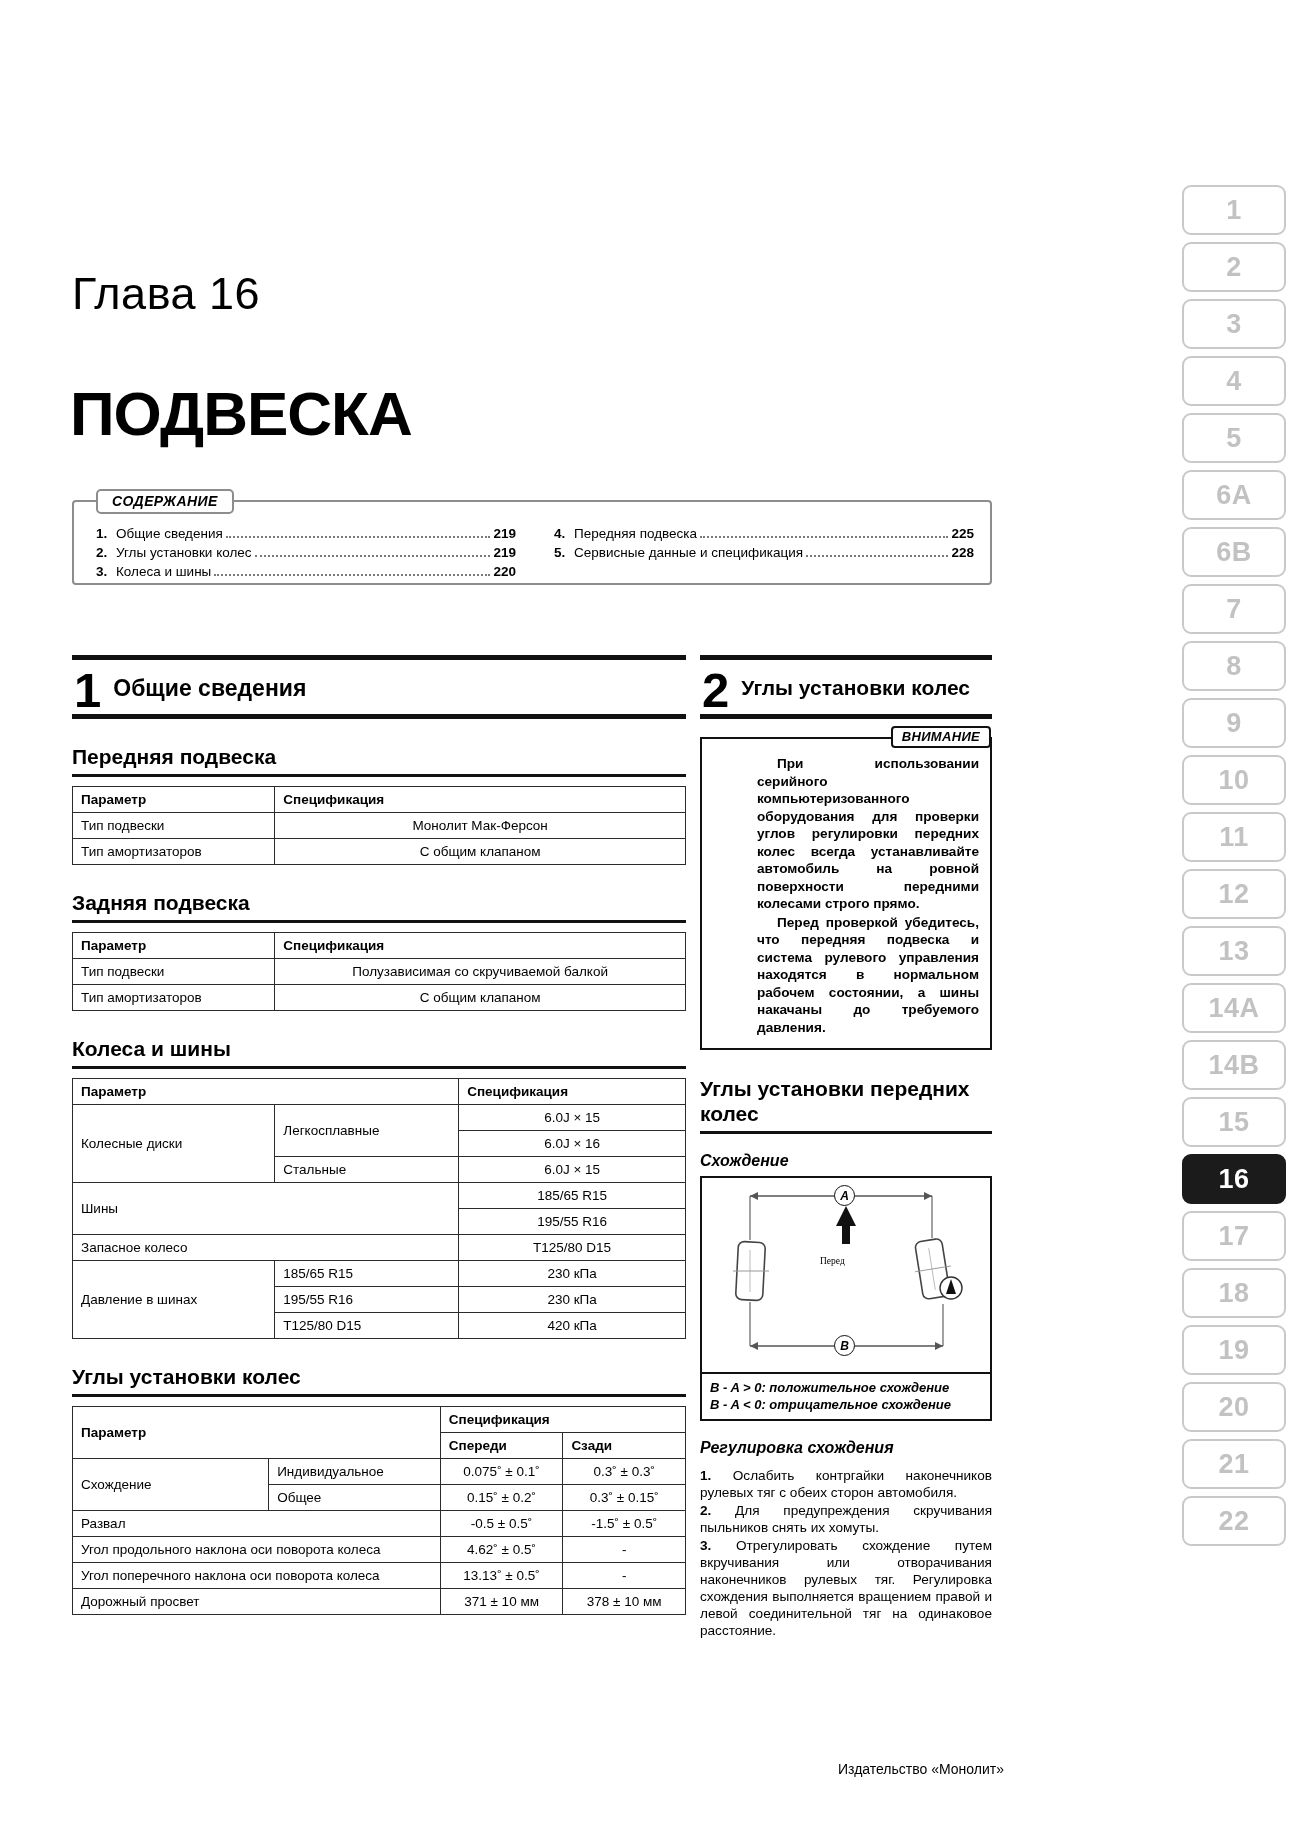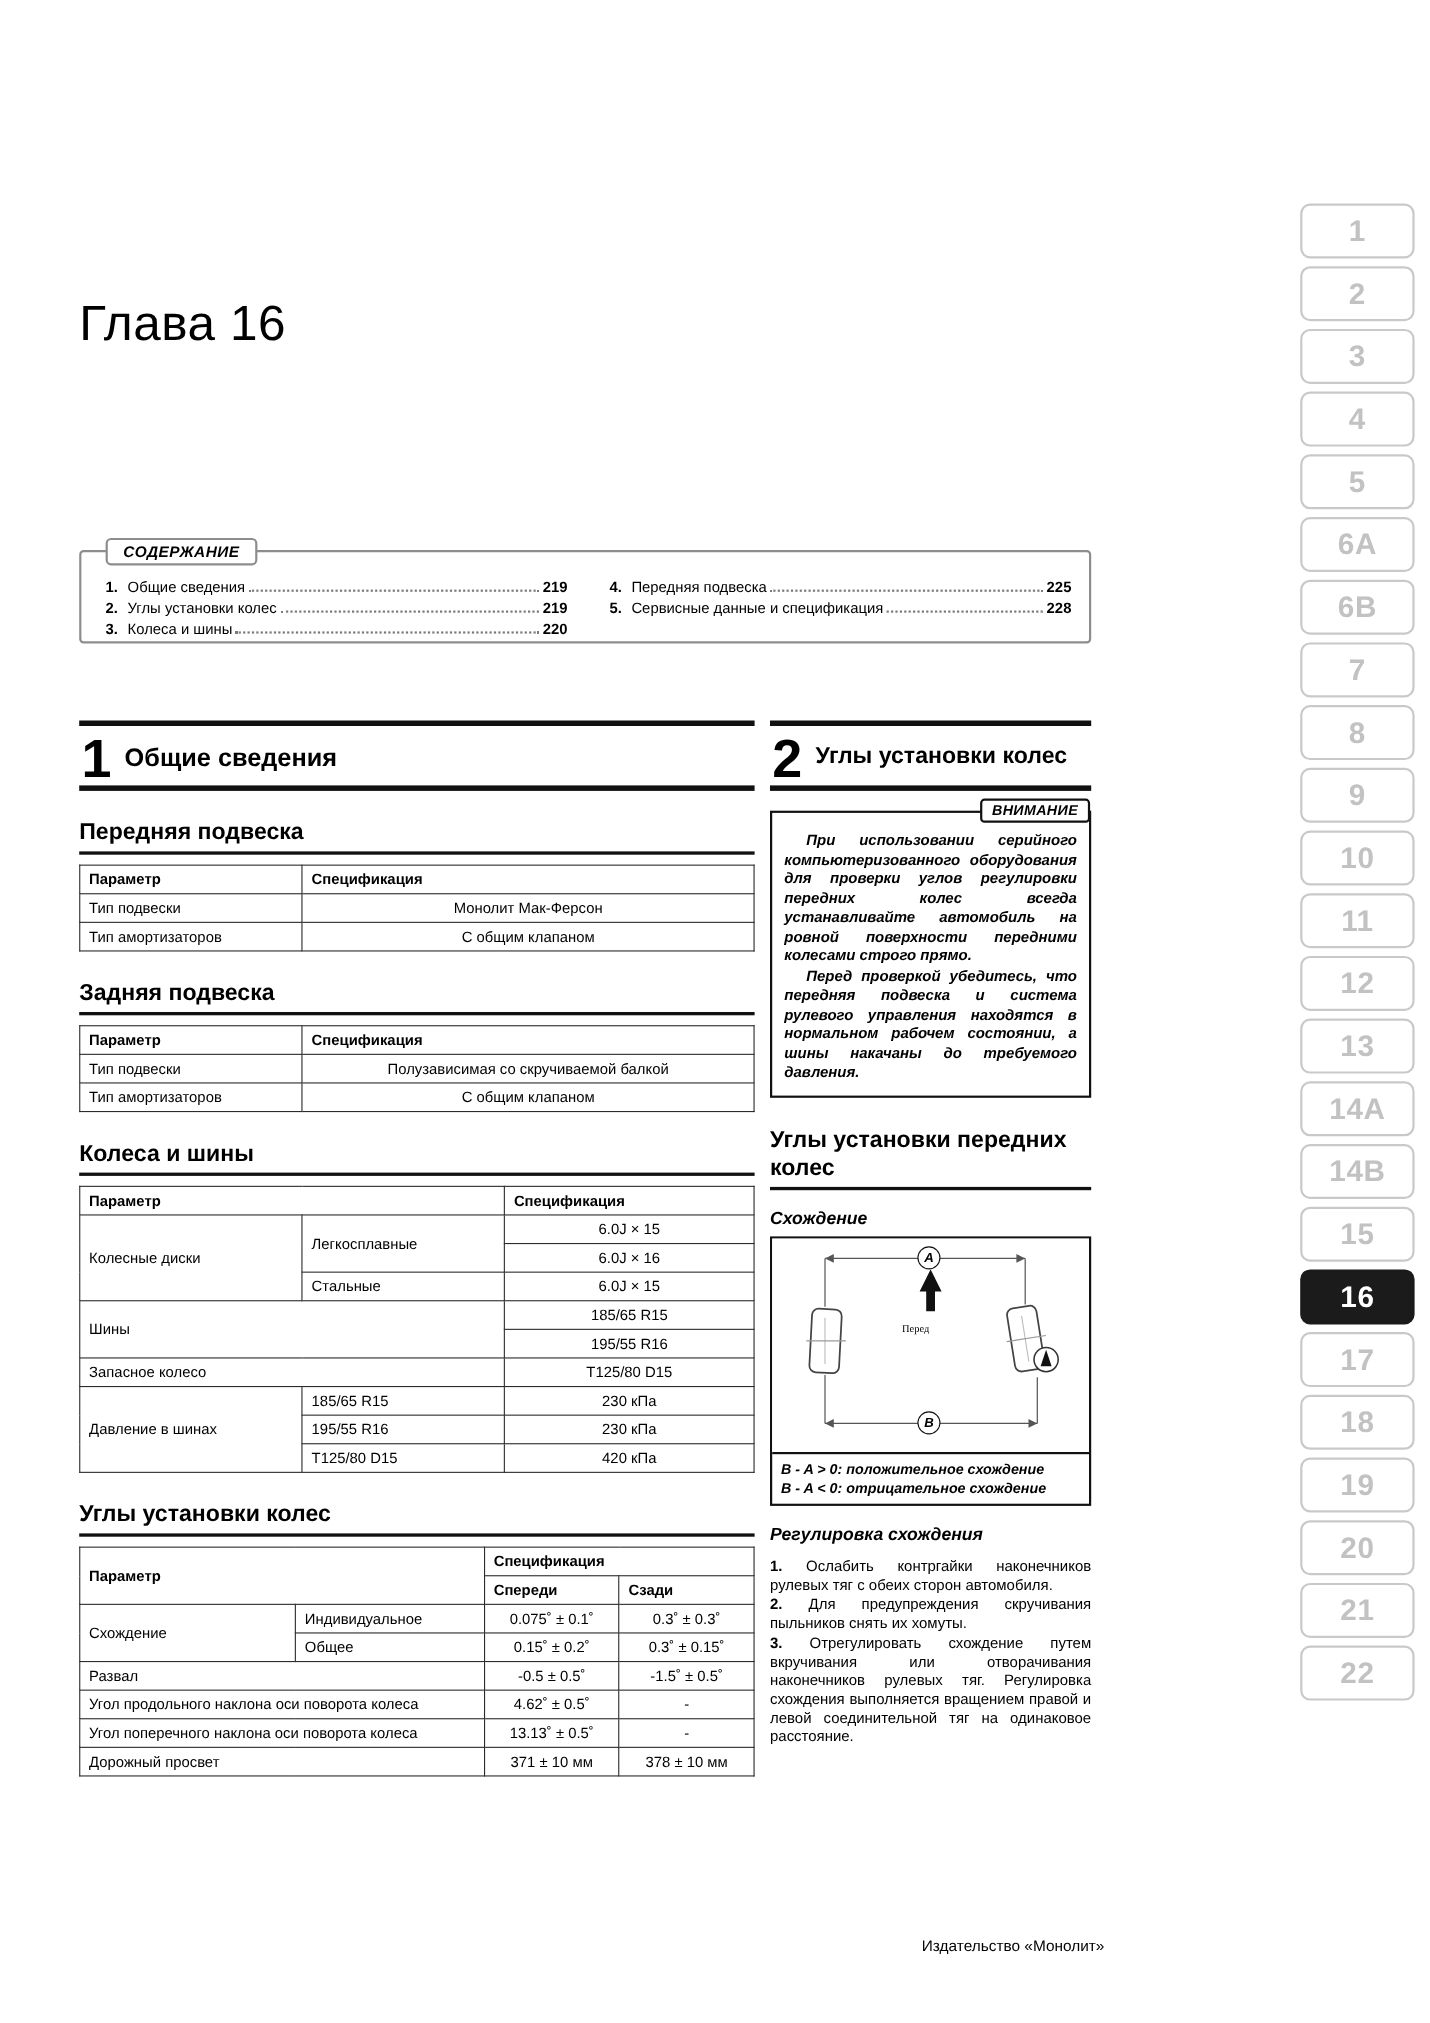--- a/index.html
+++ b/index.html
@@ -145,25 +145,25 @@
     position: absolute; right: -1px; top: -13px;
     background: #fff;
     border: 2.5px solid #111;
     border-radius: 4px;
     padding: 1px 9px 2px 9px;
     font-size: 13px; font-weight: bold; font-style: italic;
     letter-spacing: .3px;
   }
   #warn p {
     font-size: 13.6px;
-    font-style: italic;
     font-weight: bold;
     line-height: 17.5px;
     text-align: justify;
     text-indent: 20px;
+    margin-left: 44px;
   }
   #warn p + p { margin-top: 1px; }
 
   h4.ital {
     font-size: 16px; font-style: italic; font-weight: bold;
     margin: 18px 0 6px 0;
   }
 
   
   #toe-fig {
@@ -231,20 +231,21 @@
       <div class="tab active">16</div>
       <div class="tab">17</div>
       <div class="tab">18</div>
       <div class="tab">19</div>
       <div class="tab">20</div>
       <div class="tab">21</div>
       <div class="tab">22</div>
     </div>
 
   <div id="chapter-label">Глава 16</div>
+  <div id="chapter-title">ПОДВЕСКА</div>
 
   <div id="toc">
     <div id="toc-tab">СОДЕРЖАНИЕ</div>
     <div class="toc-cols">
       <div class="toc-col" id="toc-left">
           <div class="toc-line">
             <span class="toc-num">1.</span>
             <span class="toc-txt">Общие сведения</span>
             <span class="toc-dots"></span>
             <span class="toc-pg">219</span>

